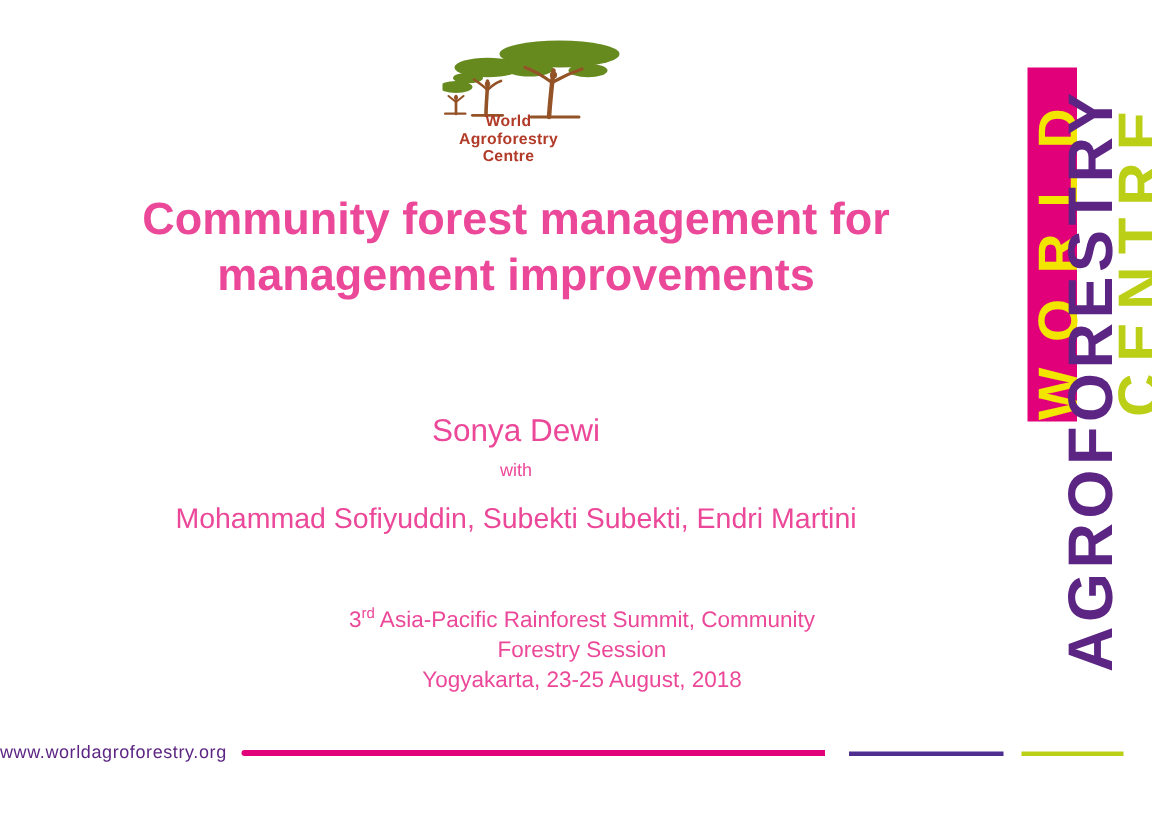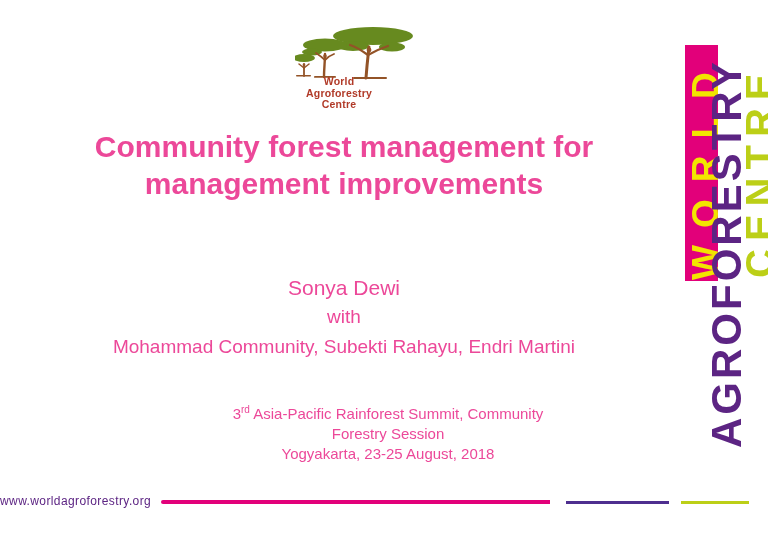--- a/index.html
+++ b/index.html
@@ -12,21 +12,21 @@
   .logo-wordmark{
     position:absolute;left:289px;top:76px;width:100px;
     text-align:center;color:var(--logo-red);
     font-size:10.5px;font-weight:700;line-height:11.5px;letter-spacing:0.2px;
   }
   
   .content{position:absolute;left:0;top:0;width:688px;height:543px;}
   .content .block{position:absolute;left:0;width:100%;text-align:center;color:#ec4899;}
   .title{top:128px;font-size:30px;font-weight:700;line-height:37px;color:#111;}
   .presenter{top:276px;font-size:21px;}
-  .with{top:306px;font-size:19px;}
+  .with{top:306px;font-size:12px;}
   .coauthors{top:336px;font-size:19px;}
   .event{top:404px;font-size:15px;line-height:20px;color:#262626;margin-left:44px;}
   .event sup{font-size:10px;vertical-align:super;line-height:0;}
   
   .footer-url{
     position:absolute;left:0;top:494px;font-size:12px;letter-spacing:0.4px;
     color:var(--purple);
   }
   .line{position:absolute;top:500px;height:4px;}
   .line-magenta{left:161px;width:389px;background:var(--magenta);border-radius:3px 0 0 3px;}
@@ -81,21 +81,21 @@
   </div>
 
   <div class="content">
     <div class="block title">
       <div>Community forest management for</div>
       <div>management improvements</div>
     </div>
 
     <div class="block presenter">Sonya Dewi</div>
     <div class="block with">with</div>
-    <div class="block coauthors">Mohammad Community, Subekti Rahayu, Endri Martini</div>
+    <div class="block coauthors">Mohammad Sofiyuddin, Subekti Subekti, Endri Martini</div>
 
     <div class="block event">
       <div><span>3</span><sup>rd</sup><span> Asia-Pacific Rainforest Summit, Community</span></div>
       <div>Forestry Session</div>
       <div>Yogyakarta, 23-25 August, 2018</div>
     </div>
   </div>
 
   <div class="footer-url">www.worldagroforestry.org</div>
   <div class="line line-magenta"></div>

